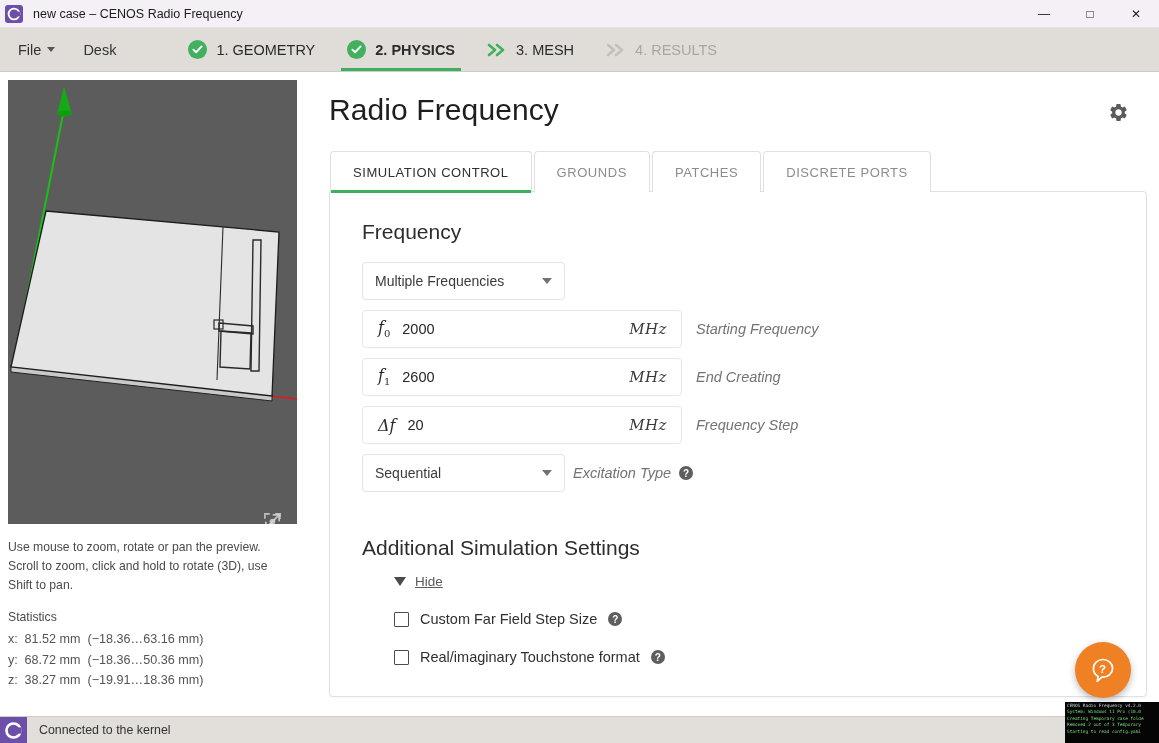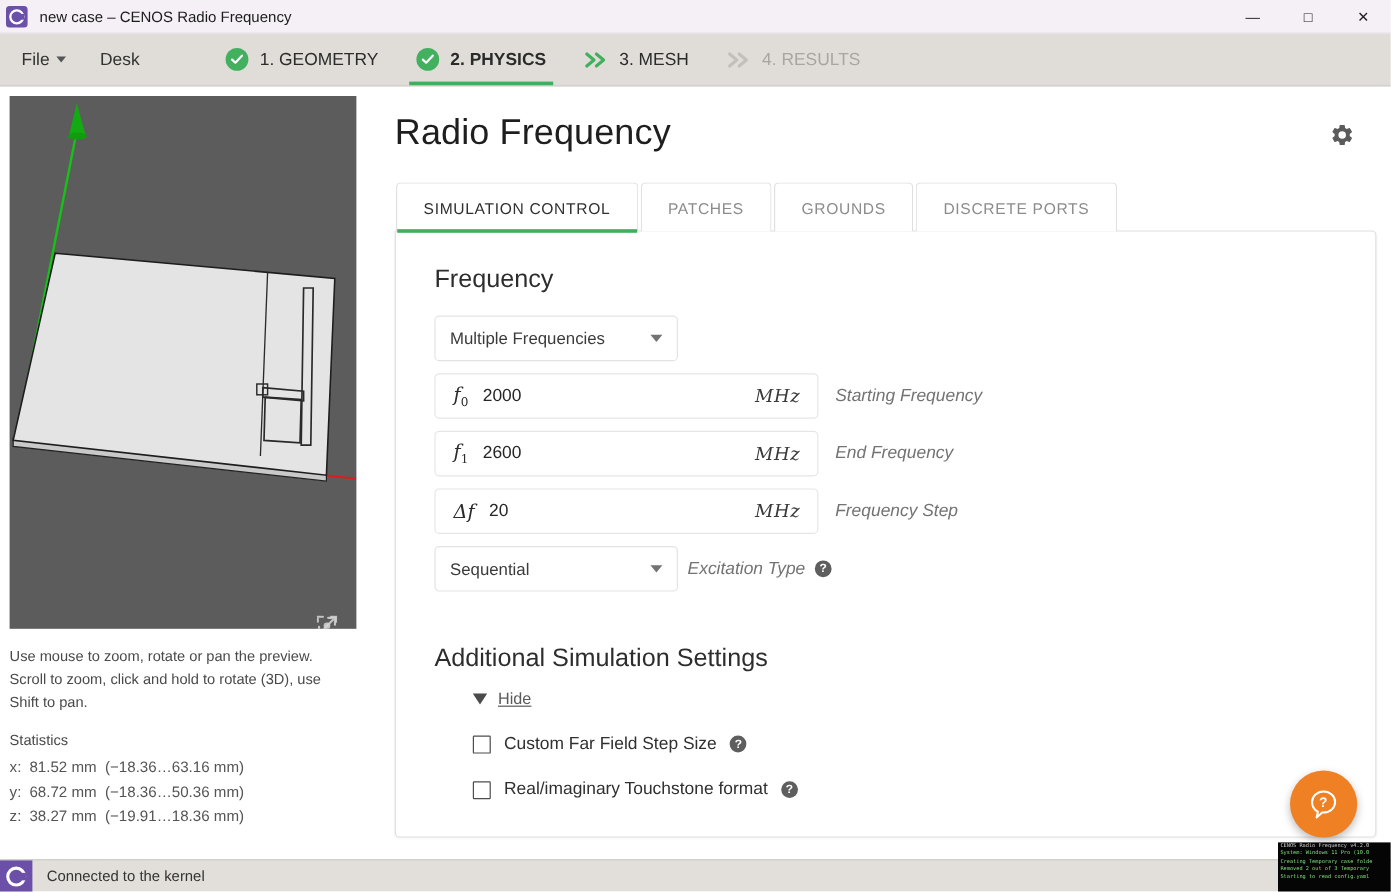--- a/index.html
+++ b/index.html
@@ -313,22 +313,22 @@
         <div class="page-title">Radio Frequency</div>
         <span class="gear">
           <svg width="21" height="21" viewBox="0 0 24 24">
             <path fill="#5b5b5b" d="M19.14 12.94a7.5 7.5 0 0 0 0-1.88l2.03-1.58a.5.5 0 0 0 .12-.63l-1.92-3.32a.5.5 0 0 0-.6-.22l-2.39.96a7.3 7.3 0 0 0-1.62-.94l-.36-2.54a.5.5 0 0 0-.5-.42h-3.84a.5.5 0 0 0-.5.42l-.36 2.54c-.58.24-1.12.56-1.62.94l-2.39-.96a.5.5 0 0 0-.6.22L2.67 8.85a.5.5 0 0 0 .12.63l2.03 1.58a7.5 7.5 0 0 0 0 1.88l-2.03 1.58a.5.5 0 0 0-.12.63l1.92 3.32c.12.22.38.3.6.22l2.39-.96c.5.38 1.04.7 1.62.94l.36 2.54c.04.24.25.42.5.42h3.84c.25 0 .46-.18.5-.42l.36-2.54c.58-.24 1.12-.56 1.62-.94l2.39.96c.22.08.48 0 .6-.22l1.92-3.32a.5.5 0 0 0-.12-.63l-2.03-1.58zM12 15.6A3.6 3.6 0 1 1 12 8.4a3.6 3.6 0 0 1 0 7.2z"></path>
           </svg>
         </span>
       </div>
 
       <div class="tabs">
         <div class="tab active">SIMULATION CONTROL</div>
+        <div class="tab">GROUNDS</div>
         <div class="tab">PATCHES</div>
-        <div class="tab">GROUNDS</div>
         <div class="tab">DISCRETE PORTS</div>
       </div>
 
       <div class="card">
         <div class="sec-title">Frequency</div>
 
         <div class="rows">
           <div class="row">
             <div class="select">
               <span class="val">Multiple Frequencies</span>
@@ -347,21 +347,21 @@
             </div>
           </div>
 
           <div class="row">
             <div class="field">
               <span class="sym"><span>f</span><sub>1</sub></span>
               <span class="num">2600</span>
               <span class="unit">MHz</span>
             </div>
             <div class="rowlabel">
-              <span>End Frequency</span>
+              <span>End Creating</span>
             </div>
           </div>
 
           <div class="row">
             <div class="field">
               <span class="sym">Δf</span>
               <span class="num">20</span>
               <span class="unit">MHz</span>
             </div>
             <div class="rowlabel">

